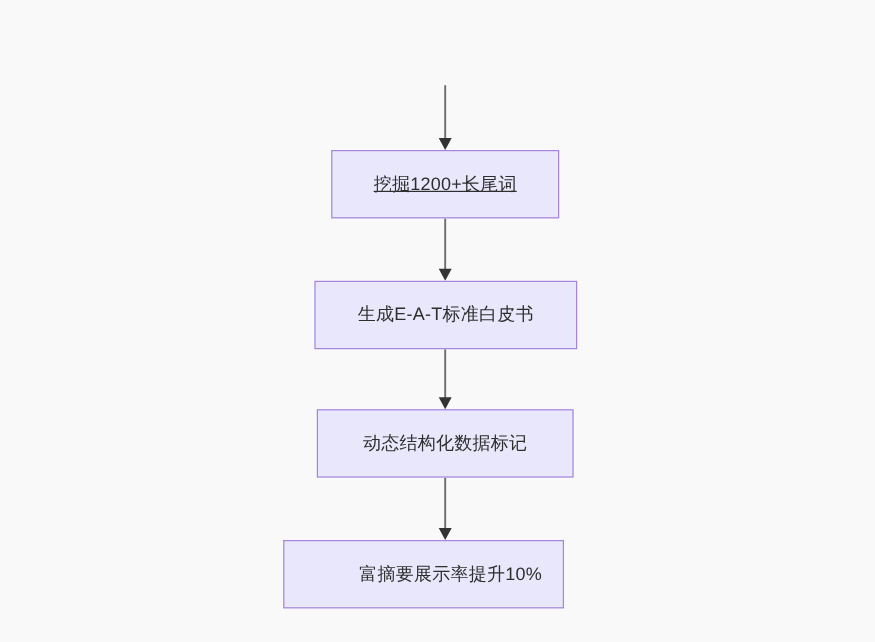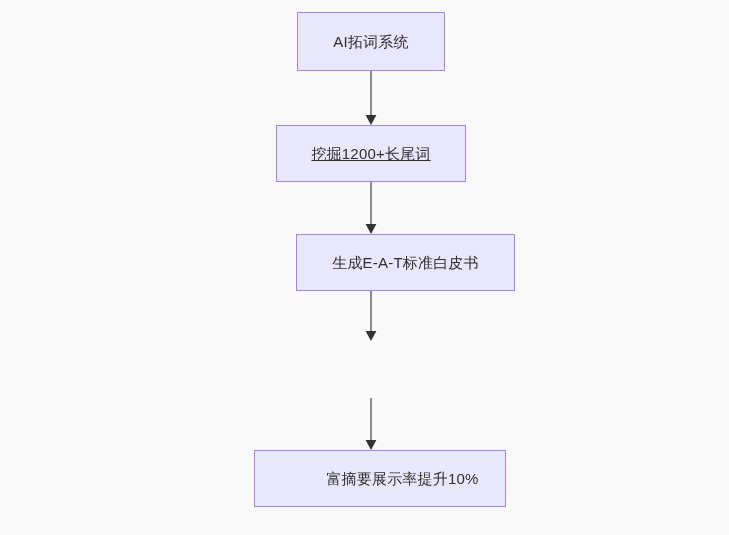--- a/index.html
+++ b/index.html
@@ -69,30 +69,30 @@
   <svg class="edge" style="left:361px; top:291px; width:20px; height:51px;" viewBox="0 0 20 51">
     <line class="edge-line" x1="10" y1="0" x2="10" y2="42"></line>
     <polygon class="edge-head" points="10,50 4.6,40 15.4,40"></polygon>
   </svg>
 
   <svg class="edge" style="left:361px; top:398px; width:20px; height:53px;" viewBox="0 0 20 53">
     <line class="edge-line" x1="10" y1="0" x2="10" y2="44"></line>
     <polygon class="edge-head" points="10,52 4.6,42 15.4,42"></polygon>
   </svg>
 
-  <div class="node" style="left:297px; top:12px; width:148px; height:59px;">
-    <span class="node-label">AI拓词系统</span>
-  </div>
 
   <div class="node" style="left:276px; top:125px; width:190px; height:57px;text-decoration:underline;">
     <span class="node-label">挖掘1200+长尾词</span>
   </div>
 
-  <div class="node" style="left:262px; top:234px; width:219px; height:57px;margin-left:34px;">
+  <div class="node" style="left:262px; top:234px; width:219px; height:57px;">
     <span class="node-label">生成E-A-T标准白皮书</span>
   </div>
 
+  <div class="node" style="left:264px; top:341px; width:214px; height:57px;">
+    <span class="node-label">动态结构化数据标记</span>
+  </div>
 
-  <div class="node" style="left:254px; top:450px; width:252px; height:57px;padding-left:45px;">
+  <div class="node" style="left:236px; top:450px; width:234px; height:57px;padding-left:45px;">
     <span class="node-label">富摘要展示率提升10%</span>
   </div>
 
 </div>
 
 </body></html>

